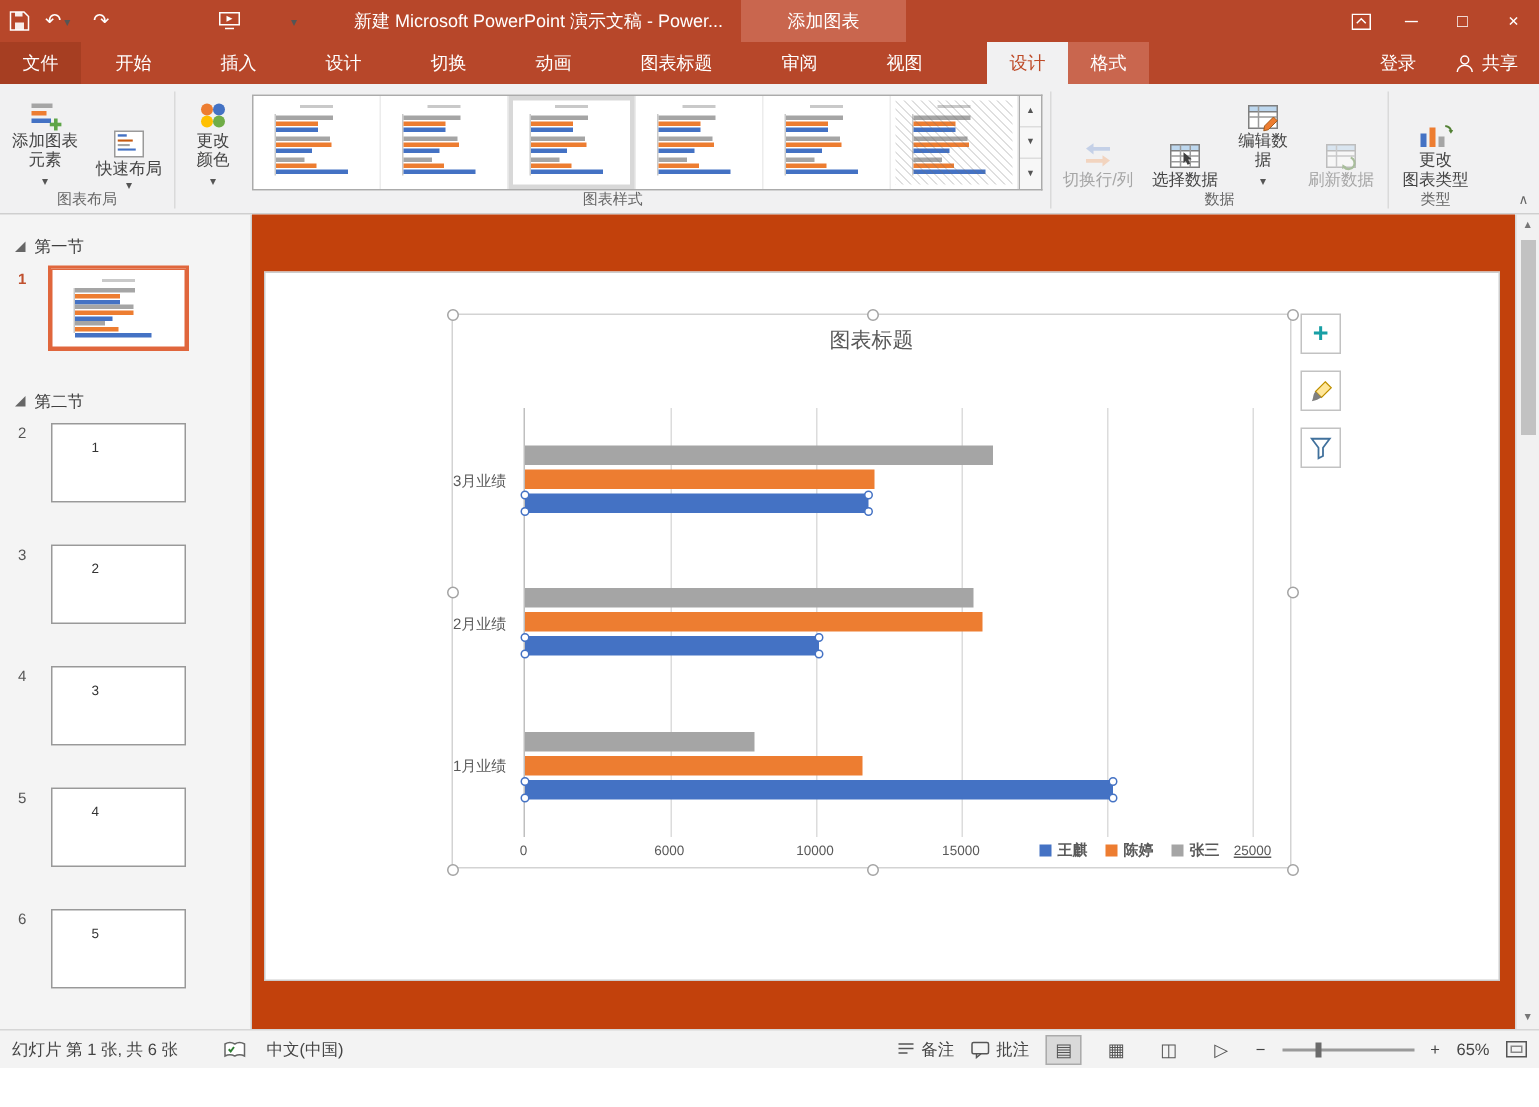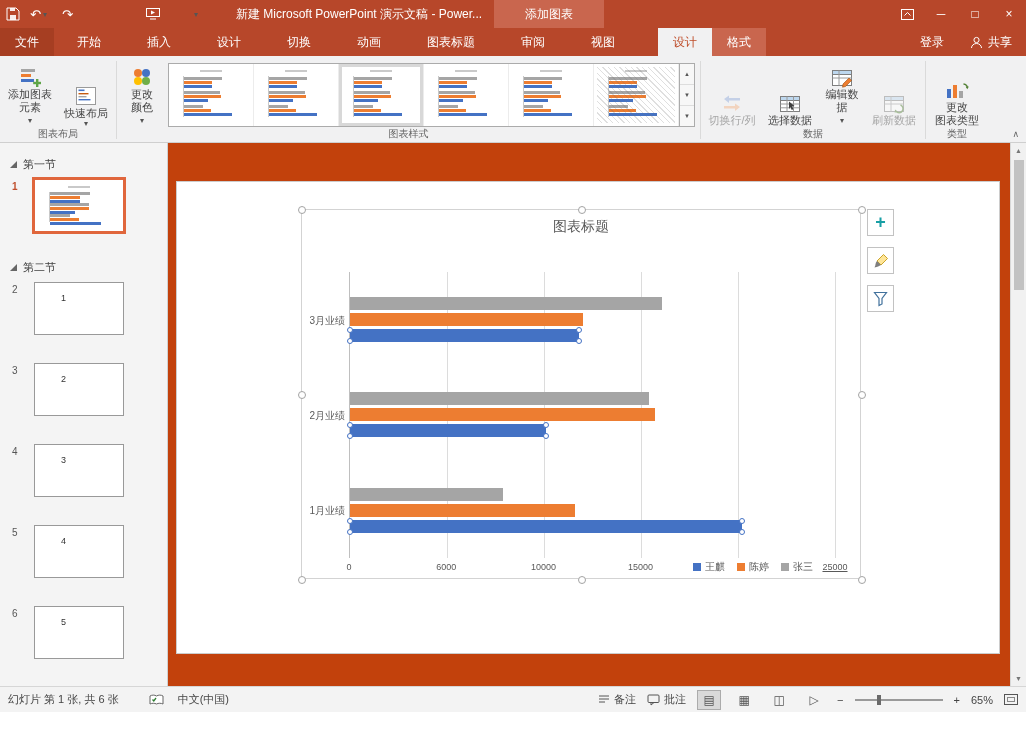--- a/index.html
+++ b/index.html
@@ -72,23 +72,23 @@
   .slide { position:absolute; left:8px; top:38px; width:824px; height:473px; background:#fff; border:1px solid #CCC; }
 
   .chart-frame { position:absolute; left:124px; top:27px; width:560px; height:370px; border:1px solid #D3D3D3; }
   .fhandle { position:absolute; width:8px; height:8px; border-radius:50%; background:#fff; border:1px solid #A3A3A3; }
   .chart-title { position:absolute; top:8px; left:0; right:0; text-align:center; font-size:14px; color:#595959; }
   #plot { position:absolute; left:47px; top:62px; width:486px; height:286px; border-left:1px solid #BFBFBF; display:flex; flex-direction:column; }
   .grid { position:absolute; top:0; bottom:0; width:1px; background:#DCDCDC; }
   .prow { flex:1; display:flex; flex-direction:column; justify-content:center; gap:3px; position:relative; }
   .pbar { height:13px; position:relative; }
   .bhandle { position:absolute; width:6px; height:6px; border-radius:50%; background:#fff; border:1px solid #4472C4; }
-  .cat-label { position:absolute; left:0; width:43px; text-align:right; font-size:10px; color:#595959; }
+  .cat-label { position:absolute; left:0; width:43px; font-size:10px; color:#595959; }
   .tick { position:absolute; width:44px; text-align:center; font-size:9px; color:#595959; top:352px; }
-  .legend { position:absolute; left:388px; top:350px; display:flex; gap:12px; align-items:center; background:#fff; padding:0 3px; font-size:10px; color:#595959; z-index:3; }
+  .legend { position:absolute; left:388px; top:350px; display:flex; gap:12px; align-items:center; background:#fff; padding:0 3px; font-size:10px; color:#595959; z-index:3;font-weight:bold; }
   .lg-sw { display:inline-block; width:8px; height:8px; margin-right:4px; }
   .lg-item { display:flex; align-items:center; }
   .chart-btns { position:absolute; left:690px; top:27px; display:flex; flex-direction:column; gap:11px; }
   .cbtn { width:27px; height:27px; background:#fff; border:1px solid #C2C2C2; display:flex; align-items:center; justify-content:center; cursor:default; }
   .cbtn.plus { color:#189FA5; font-size:18px; font-weight:bold; }
 
   .vscroll { width:16px; background:#F1F1F1; border-left:1px solid #D8D8D8; display:flex; flex-direction:column; align-items:center; font-size:7px; color:#777; }
   .vs-btn { height:15px; display:flex; align-items:center; cursor:default; }
   .vthumb { width:10px; height:130px; background:#C2C2C2; margin:2px 0; }
   .vs-spacer { flex:1; }

